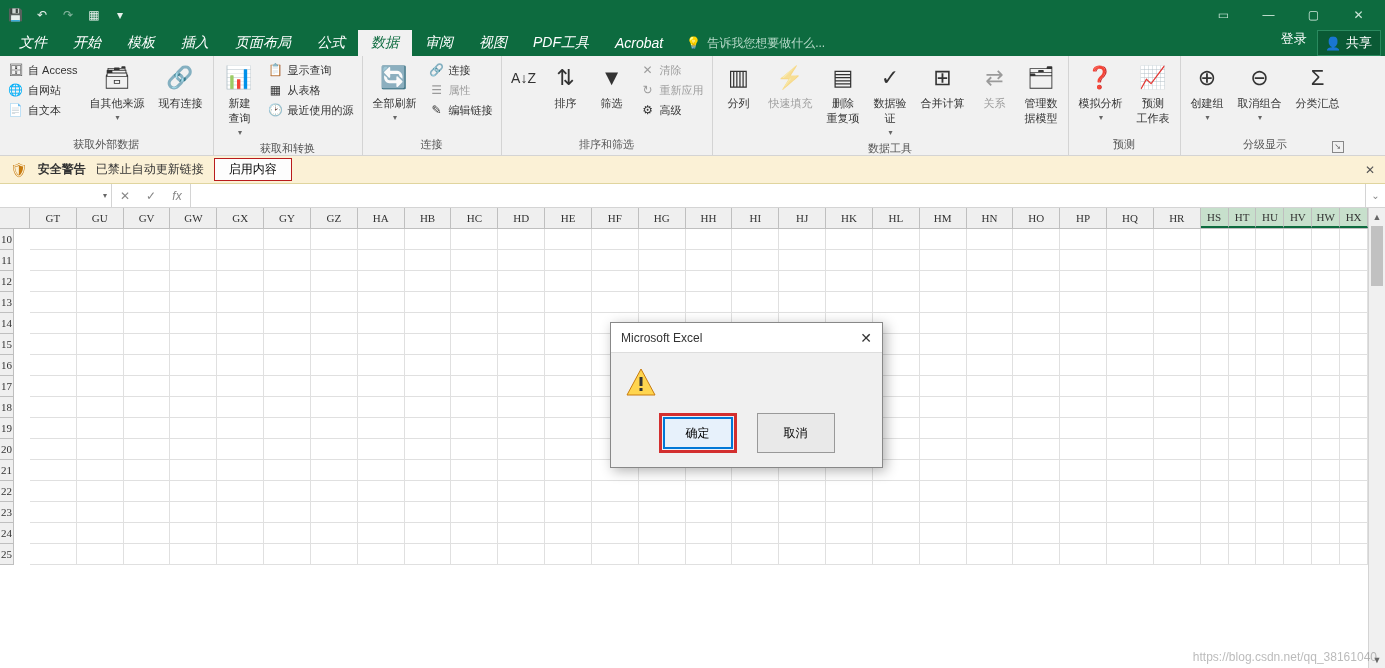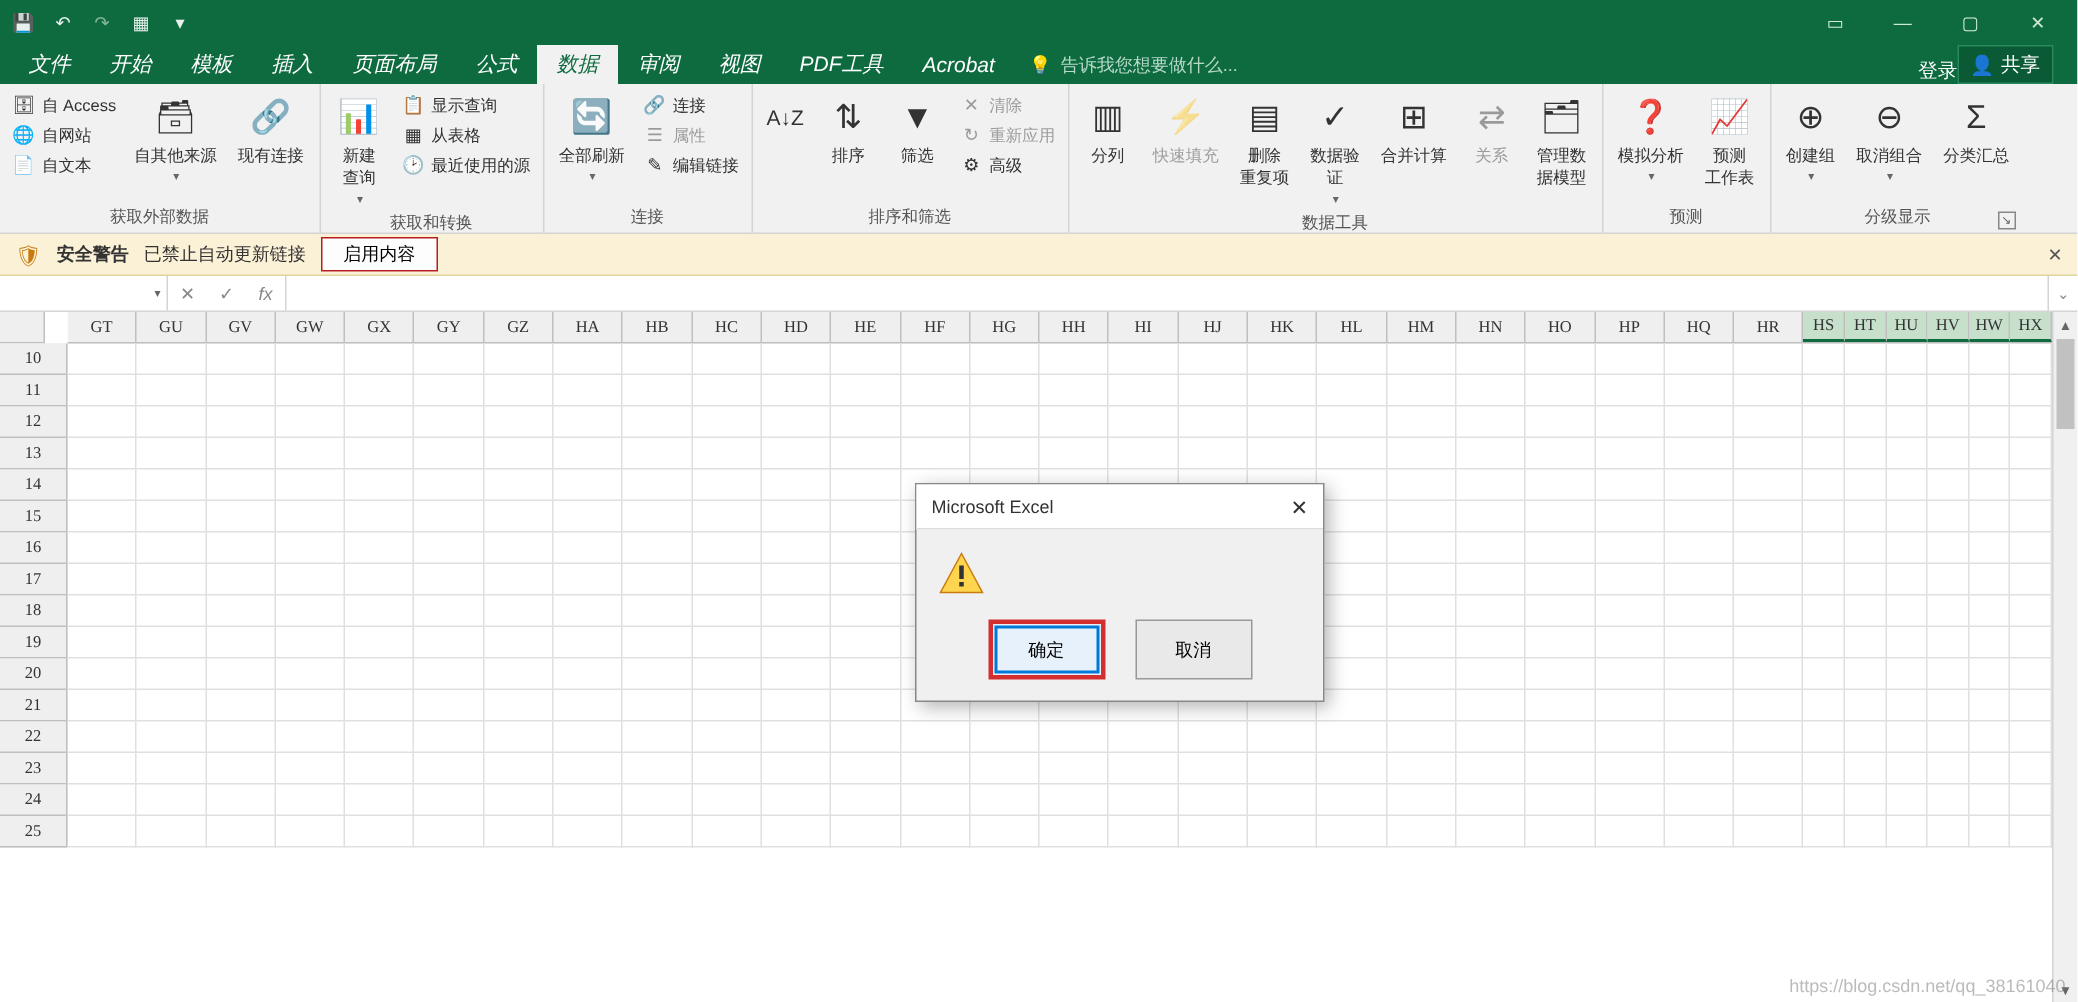--- a/index.html
+++ b/index.html
@@ -11,21 +11,21 @@
 .titlebar .qat-btn { width: 24px; height: 24px; display: flex; align-items: center; justify-content: center; color: #fff; opacity: 0.9; }
 .titlebar .spacer { flex: 1; }
 .titlebar .win-controls { display: flex; gap: 0; }
 .titlebar .win-btn { width: 45px; height: 30px; display: flex; align-items: center; justify-content: center; color: #cfe8db; }
 
 
 .tabrow { height: 26px; background: #0d6b3f; display: flex; align-items: stretch; color: #fff; padding-left: 6px; }
 .tabrow .tab { padding: 0 13px; display: flex; align-items: center; font-size: 14px; color: #fff; font-style: italic; }
 .tabrow .tab.active { background: #f1f1f1; color: #0d6b3f; }
 .tabrow .tell-me { display: flex; align-items: center; padding: 0 10px; font-size: 12px; color: #b7d9c8; gap: 6px; }
-.tabrow .right { margin-left: auto; display: flex; align-items: flex-end; padding-right: 16px; }
+.tabrow .right { margin-left: auto; display: flex; align-items: flex-start; padding-right: 4px; gap: 10px; }
 .tabrow .login { color: #fff; font-size: 13px; }
 .tabrow .share { background: #0a5a35; padding: 3px 8px; display: flex; align-items: center; gap: 4px; color: #fff; font-size: 13px; border:1px solid #2a8a5f;}
 
 
 .ribbon { height: 100px; background: #f1f1f1; border-bottom: 1px solid #d4d4d4; display: flex; }
 .ribbon-group { border-right: 1px solid #d4d4d4; display: flex; flex-direction: column; padding: 2px 4px 0; }
 .ribbon-group .controls { flex: 1; display: flex; align-items: flex-start; gap: 2px; padding-top: 2px; }
 .ribbon-group .label { text-align: center; font-size: 11px; color: #555; padding: 2px 0 3px; position: relative; }
 .ribbon-group .label .launcher { position: absolute; right: 2px; bottom: 2px; width: 12px; height: 12px; border: 1px solid #888; font-size: 8px; line-height: 10px; text-align: center; color: #666; }
 .big-btn { display: flex; flex-direction: column; align-items: center; justify-content: flex-start; padding: 2px 6px; min-width: 40px; text-align: center; font-size: 11px; color: #333; gap: 2px; }
@@ -46,21 +46,21 @@
 
 .fxrow { height: 24px; border-bottom: 1px solid #d4d4d4; display: flex; align-items: stretch; background: #fff; }
 .namebox { width: 112px; border-right: 1px solid #d4d4d4; display: flex; align-items: center; padding: 0 4px; justify-content: space-between; font-size: 12px; color: #333; }
 .fx-btns { display: flex; align-items: center; border-right: 1px solid #d4d4d4; }
 .fx-btns span { width: 26px; text-align: center; color: #888; font-size: 12px; }
 .fx-input { flex: 1; padding: 0 6px; display: flex; align-items: center; }
 .fx-expand { width: 20px; border-left: 1px solid #d4d4d4; display: flex; align-items: center; justify-content: center; color: #888; font-size: 10px; }
 
 
 .grid-wrap { position: relative; height: 460px; background: #fff; display: flex; }
-.row-hdrs { width: 45px; background: #e5e5e5; border-right: 1px solid #bfbfbf; }
+.row-hdrs { width: 14px; background: #4d7c0f; border-right: 1px solid #bfbfbf; }
 .row-hdr { height: 21px; border-bottom: 1px solid #bfbfbf; font-size: 11px; color: #333; display: flex; align-items: center; justify-content: center; background: #efefef; font-family: "SimSun", serif; }
 .col-area { flex: 1; overflow: hidden; }
 .col-hdrs { height: 21px; display: flex; background: #efefef; border-bottom: 1px solid #bfbfbf; }
 .col-hdr { width: 47px; border-right: 1px solid #bfbfbf; font-size: 11px; color: #333; display: flex; align-items: center; justify-content: center; font-family: "SimSun", serif; }
 .col-hdr.narrow { width: 28px; }
 .col-hdr.sel { background: #c7e0cc; border-bottom: 2px solid #0d6b3f; }
 .cells { position: relative; }
 .cell-row { height: 21px; display: flex; }
 .cell { width: 47px; border-right: 1px solid #e0e0e0; border-bottom: 1px solid #e0e0e0; }
 .cell.narrow { width: 28px; }

